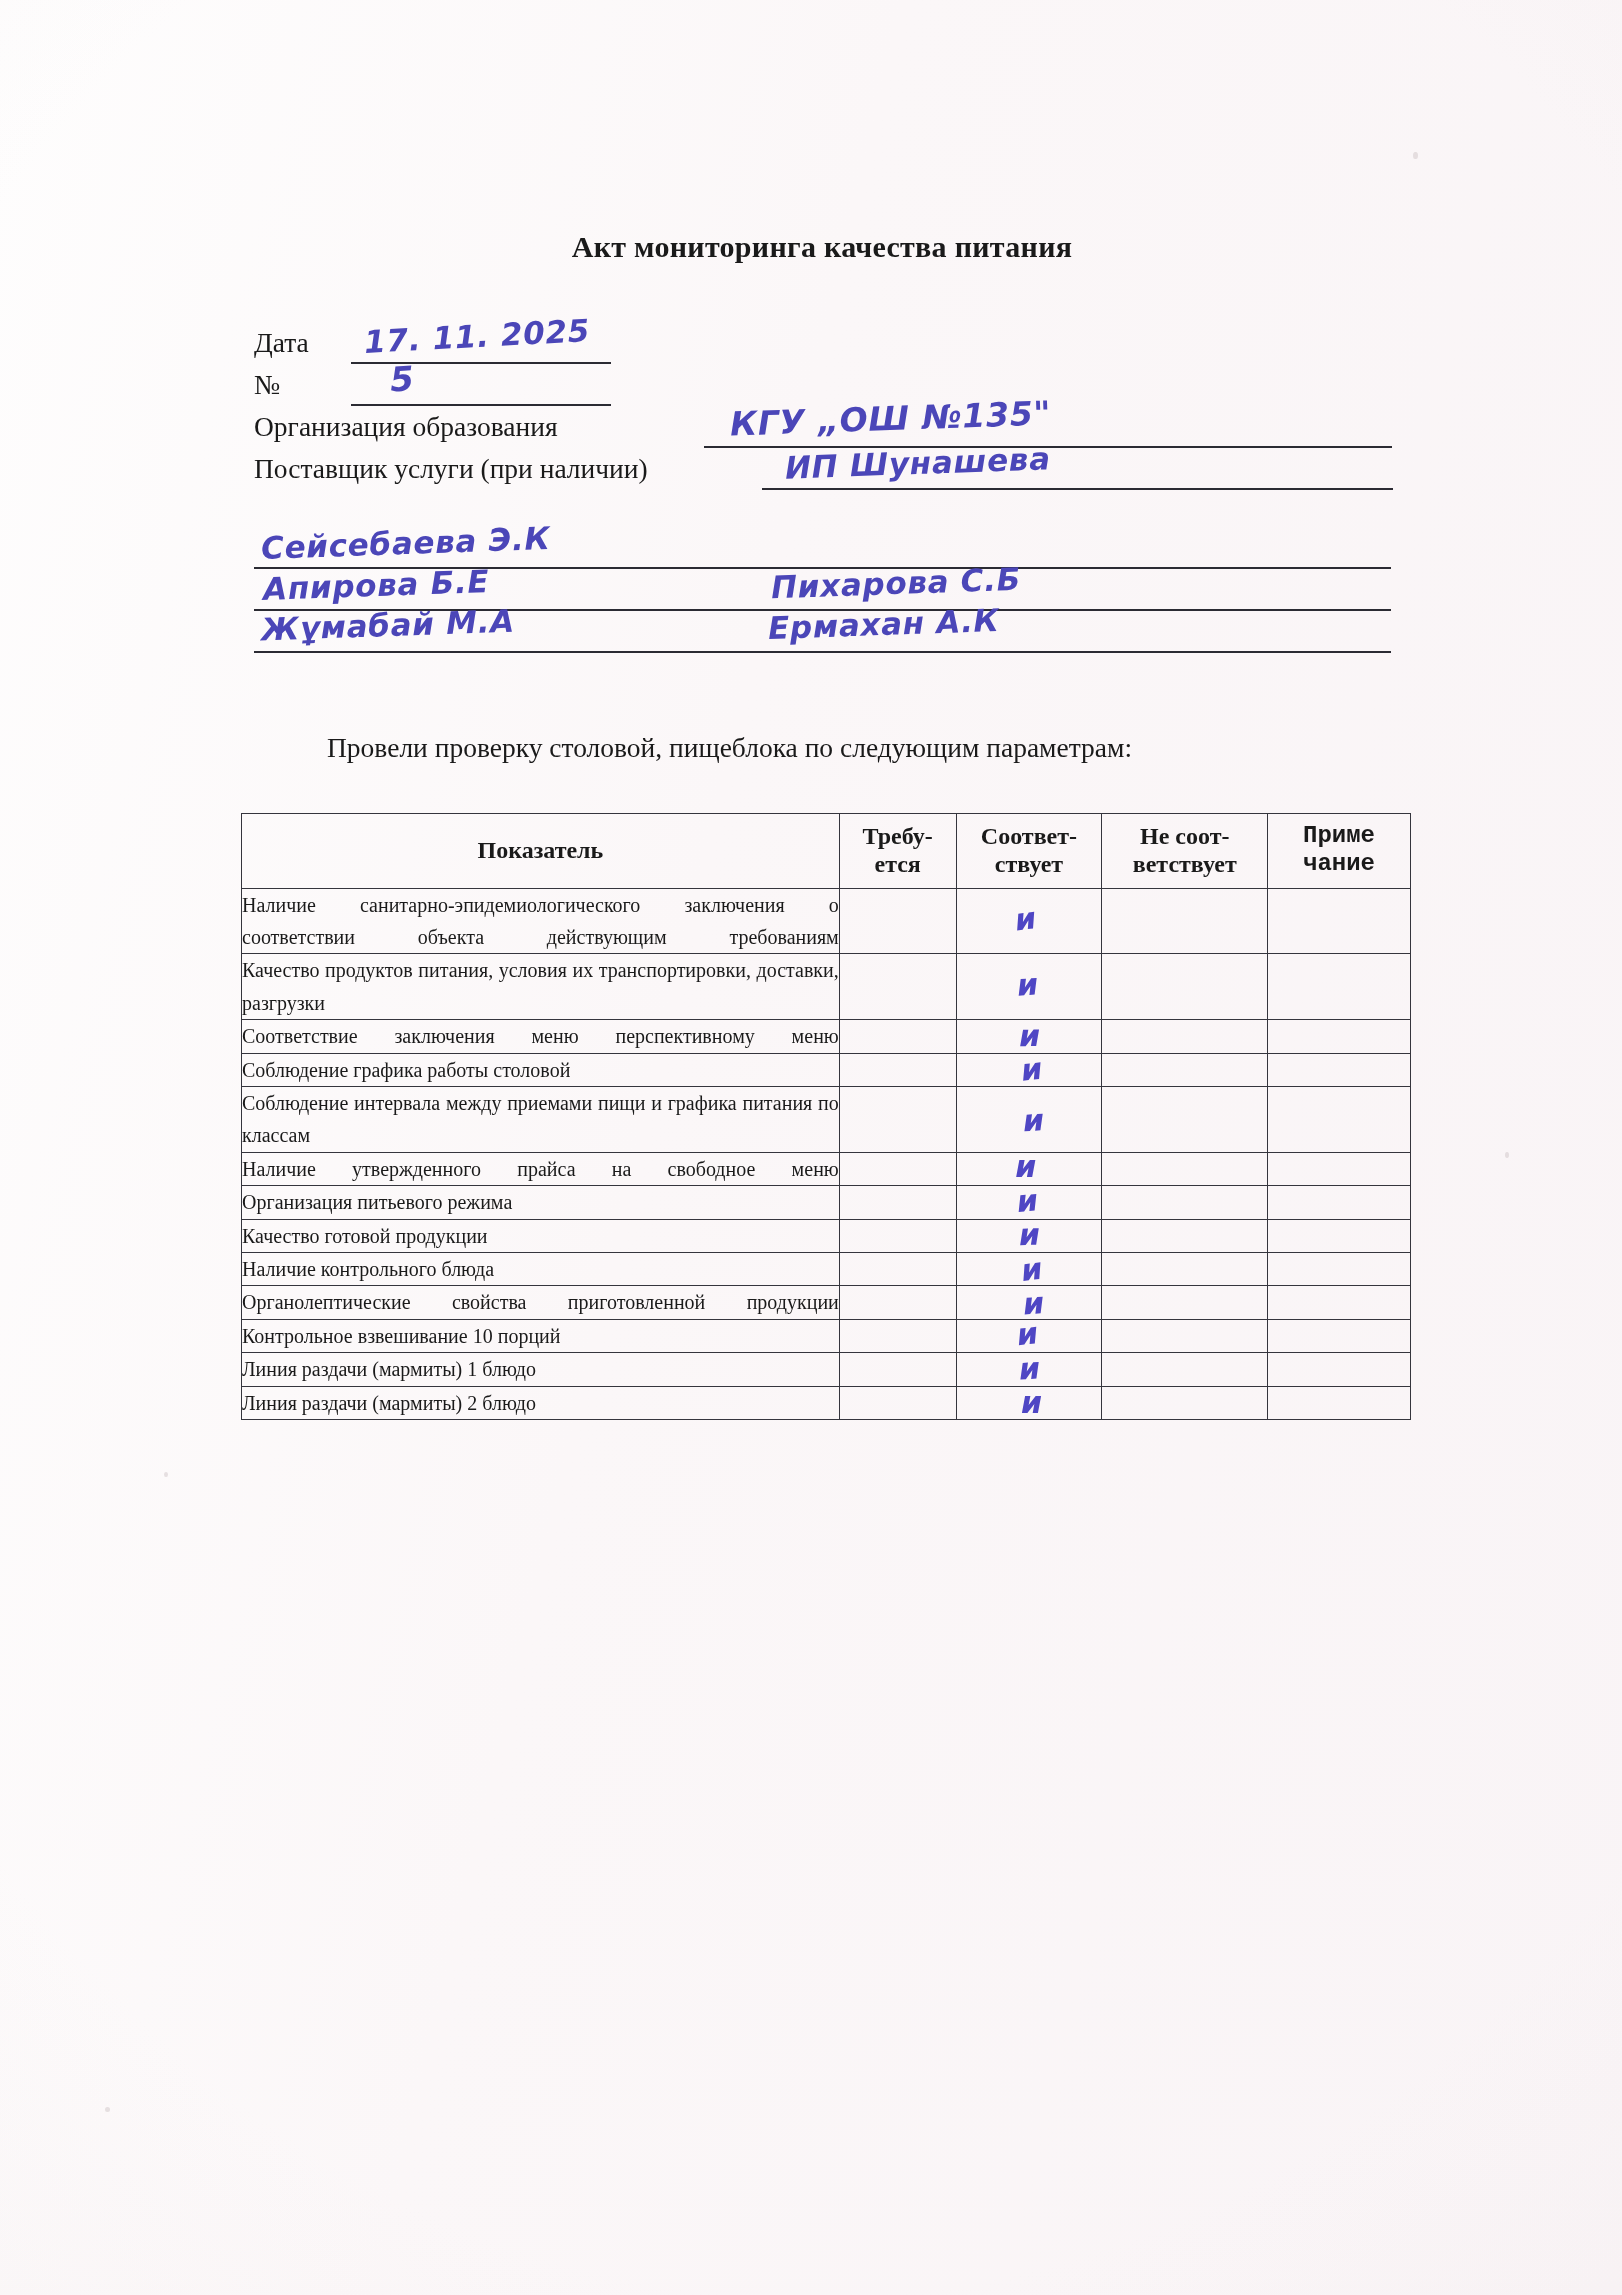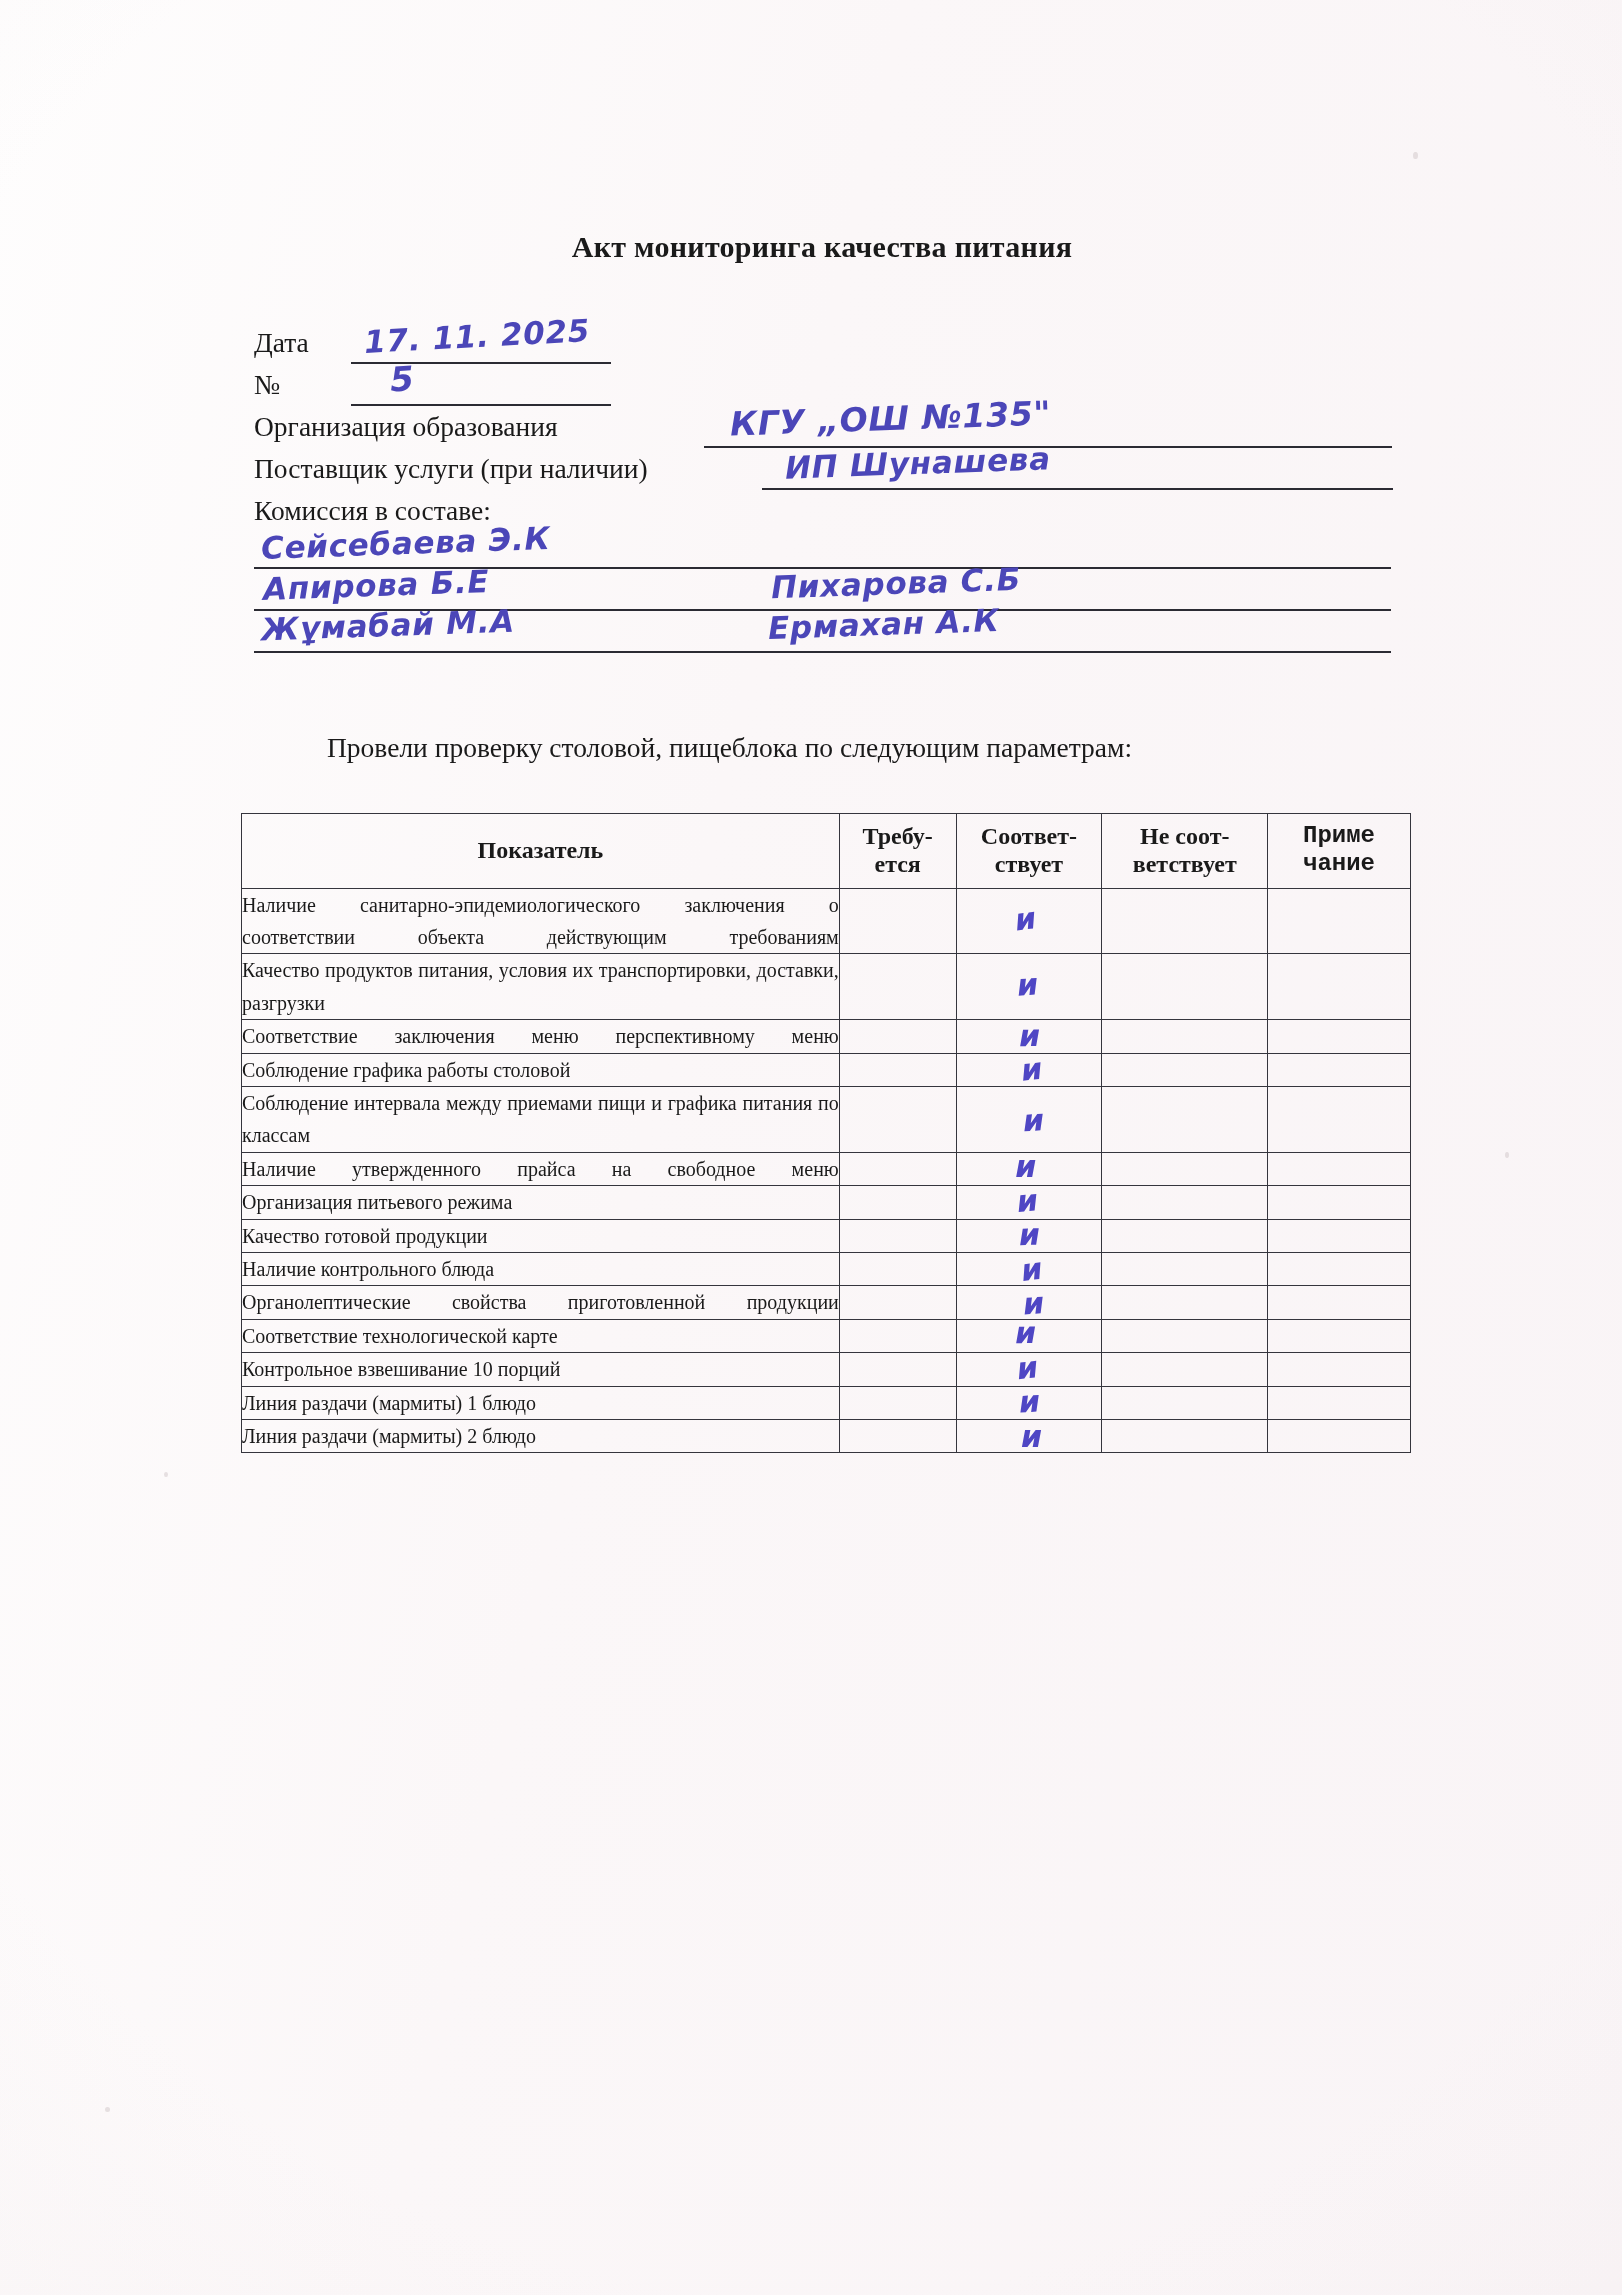--- a/index.html
+++ b/index.html
@@ -201,23 +201,20 @@
       <span class="field-rule" style="left:450px;width:688px;"></span>
       <span class="hand" style="left:476px;top:-11.8px;font-size:33px;transform:rotate(-2deg);">КГУ „ОШ №135"</span>
     </div>
 
     <div class="field-row">
       <span class="field-label">Поставщик услуги (при наличии)</span>
       <span class="field-rule" style="left:508px;width:631px;"></span>
       <span class="hand" style="left:531px;top:-7.9px;font-size:31px;transform:rotate(-2deg);">ИП Шунашева</span>
     </div>
 
-    <div class="field-row">
-      <span class="field-label">Комиссия в составе:</span>
-    </div>
   </div>
 
   <div class="sig-block">
     <div class="sig-row">
       <span class="sig-rule"></span>
       <span class="hand" style="left:6.5px;top:-6.5px;font-size:31px;transform:rotate(-2deg);">Сейсебаева Э.К</span>
       <span class="hand" style="left:517px;top:-6.5px;font-size:31px;"></span>
     </div>
     <div class="sig-row">
       <span class="sig-rule"></span>
@@ -321,27 +318,20 @@
             <td class="mark"></td>
           </tr>
           <tr>
             <td class="ind">Органолептические свойства приготовленной продукции</td>
             <td class="mark"></td>
             <td class="mark"><span class="tick" style="transform: rotate(-4deg) translate(3.9px, 2px);">и</span></td>
             <td class="mark"></td>
             <td class="mark"></td>
           </tr>
           <tr>
-            <td class="ind single">Соответствие технологической карте</td>
-            <td class="mark"></td>
-            <td class="mark"><span class="tick" style="transform: rotate(-1deg) translate(-3.9px, -2px);">и</span></td>
-            <td class="mark"></td>
-            <td class="mark"></td>
-          </tr>
-          <tr>
             <td class="ind single">Контрольное взвешивание 10 порций</td>
             <td class="mark"></td>
             <td class="mark"><span class="tick" style="transform: rotate(-6deg) translate(-2px, -1px);">и</span></td>
             <td class="mark"></td>
             <td class="mark"></td>
           </tr>
           <tr>
             <td class="ind single">Линия раздачи (мармиты) 1 блюдо</td>
             <td class="mark"></td>
             <td class="mark"><span class="tick" style="transform: rotate(-3deg) translate(0px, 0px);">и</span></td>

